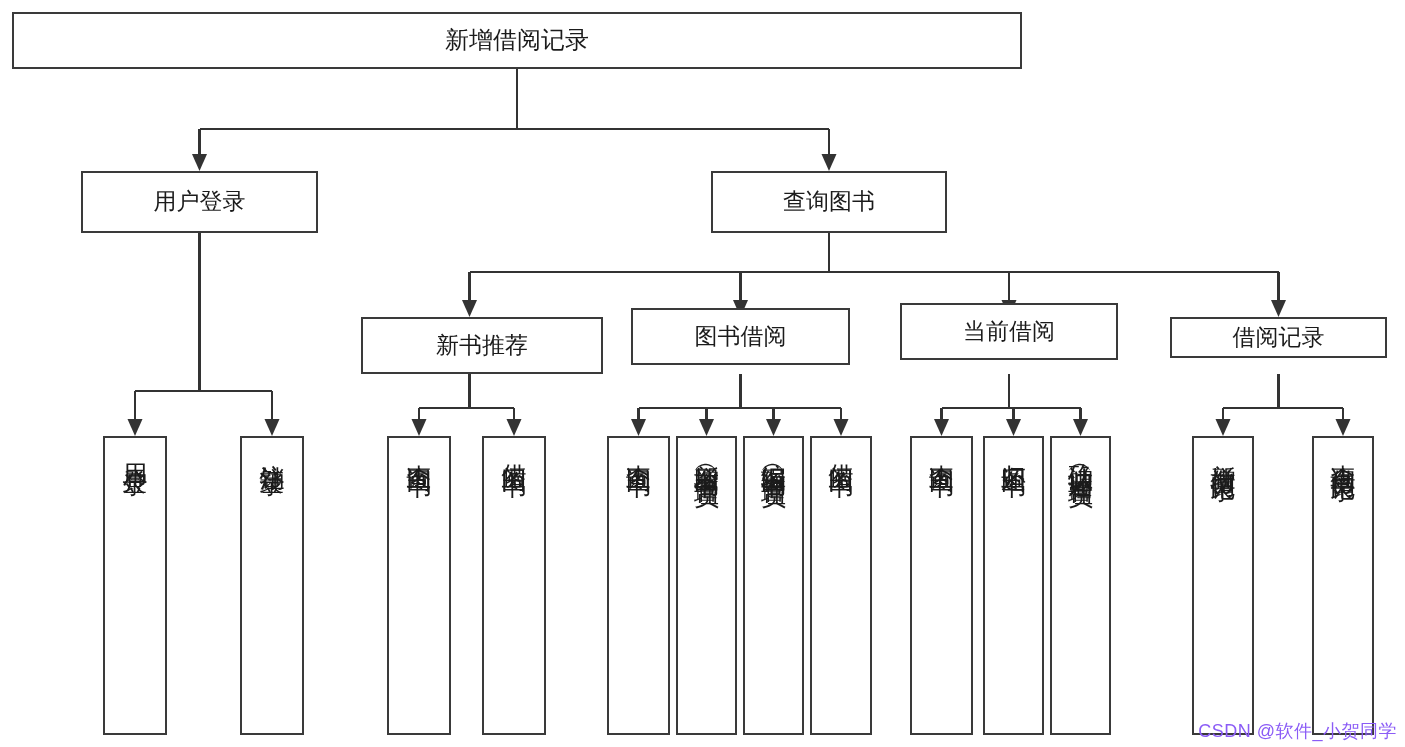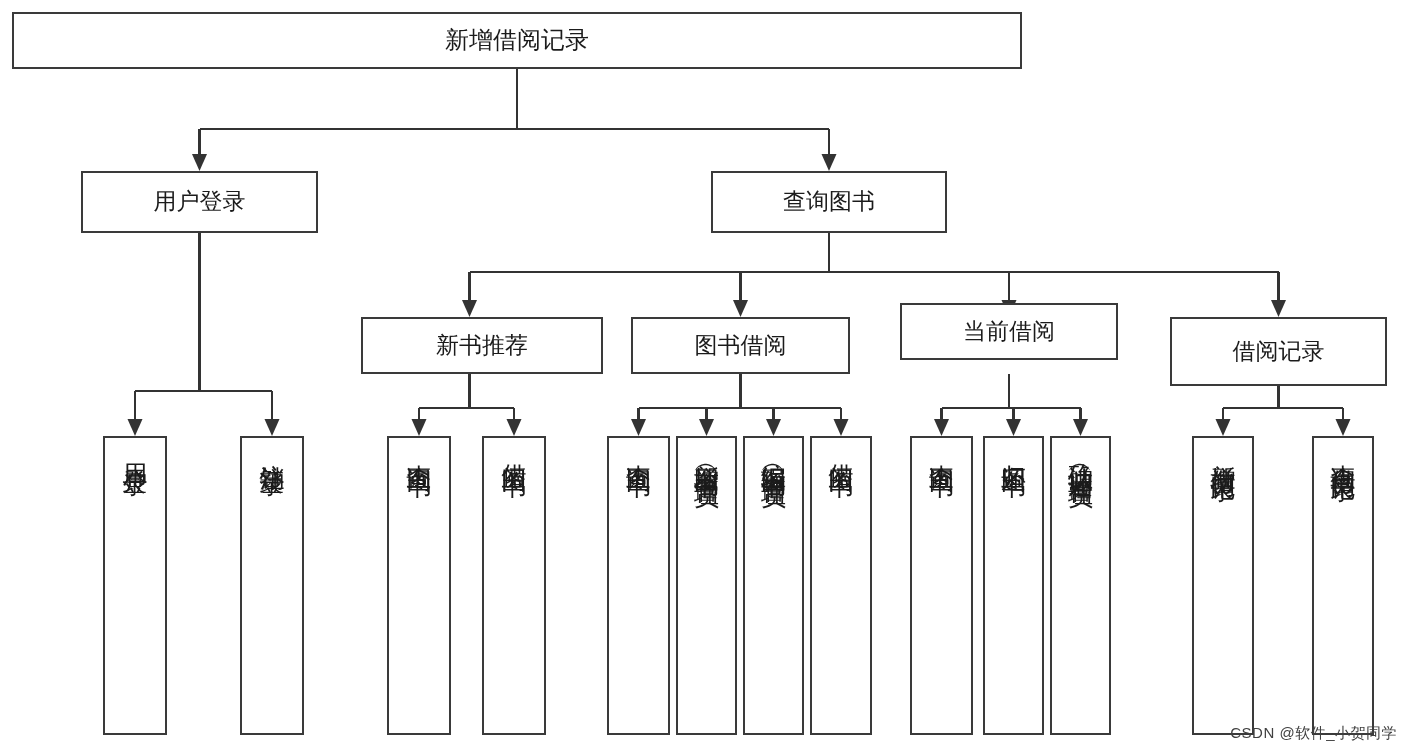--- a/index.html
+++ b/index.html
@@ -58,22 +58,22 @@
     text-orientation: upright;
     font-size: 25px;
     line-height: 1.08;
     letter-spacing: 3px;
     white-space: nowrap;
   }
   .watermark {
     position: absolute;
     right: 8px;
     bottom: 4px;
-    font-size: 15px;
-    color: #404040;
+    font-size: 18px;
+    color: #8b5cf6;
     letter-spacing: 0.5px;
     z-index: 3;
     white-space: nowrap;
   }
 </style>
 </head>
 <body>
 
 <div id="canvas">
   <svg class="edges" viewBox="0 0 1405 747">
@@ -136,27 +136,27 @@
       </div>
       <div class="node horiz" style="left: 81px; top: 171px; width: 237px; height: 62px;">
         <span class="label">用户登录</span>
       </div>
       <div class="node horiz" style="left: 711px; top: 171px; width: 236px; height: 62px;">
         <span class="label">查询图书</span>
       </div>
       <div class="node horiz" style="left: 361px; top: 317px; width: 242px; height: 57px;">
         <span class="label">新书推荐</span>
       </div>
-      <div class="node horiz" style="left: 631px; top: 317px; width: 219px; height: 57px;">
+      <div class="node horiz" style="left: 631px; top: 308px; width: 219px; height: 57px;">
         <span class="label">图书借阅</span>
       </div>
       <div class="node horiz" style="left: 900px; top: 303px; width: 218px; height: 57px;">
         <span class="label">当前借阅</span>
       </div>
-      <div class="node horiz" style="left: 1170px; top: 317px; width: 217px; height: 69px;">
+      <div class="node horiz" style="left: 1170px; top: 317px; width: 217px; height: 41px;">
         <span class="label">借阅记录</span>
       </div>
       <div class="node vert" style="left: 103px; top: 436px; width: 64px; height: 299px;">
         <span class="label">用户登录</span>
       </div>
       <div class="node vert" style="left: 240px; top: 436px; width: 64px; height: 299px;">
         <span class="label">注销登录</span>
       </div>
       <div class="node vert" style="left: 387px; top: 436px; width: 64px; height: 299px;">
         <span class="label">查询图书</span>

